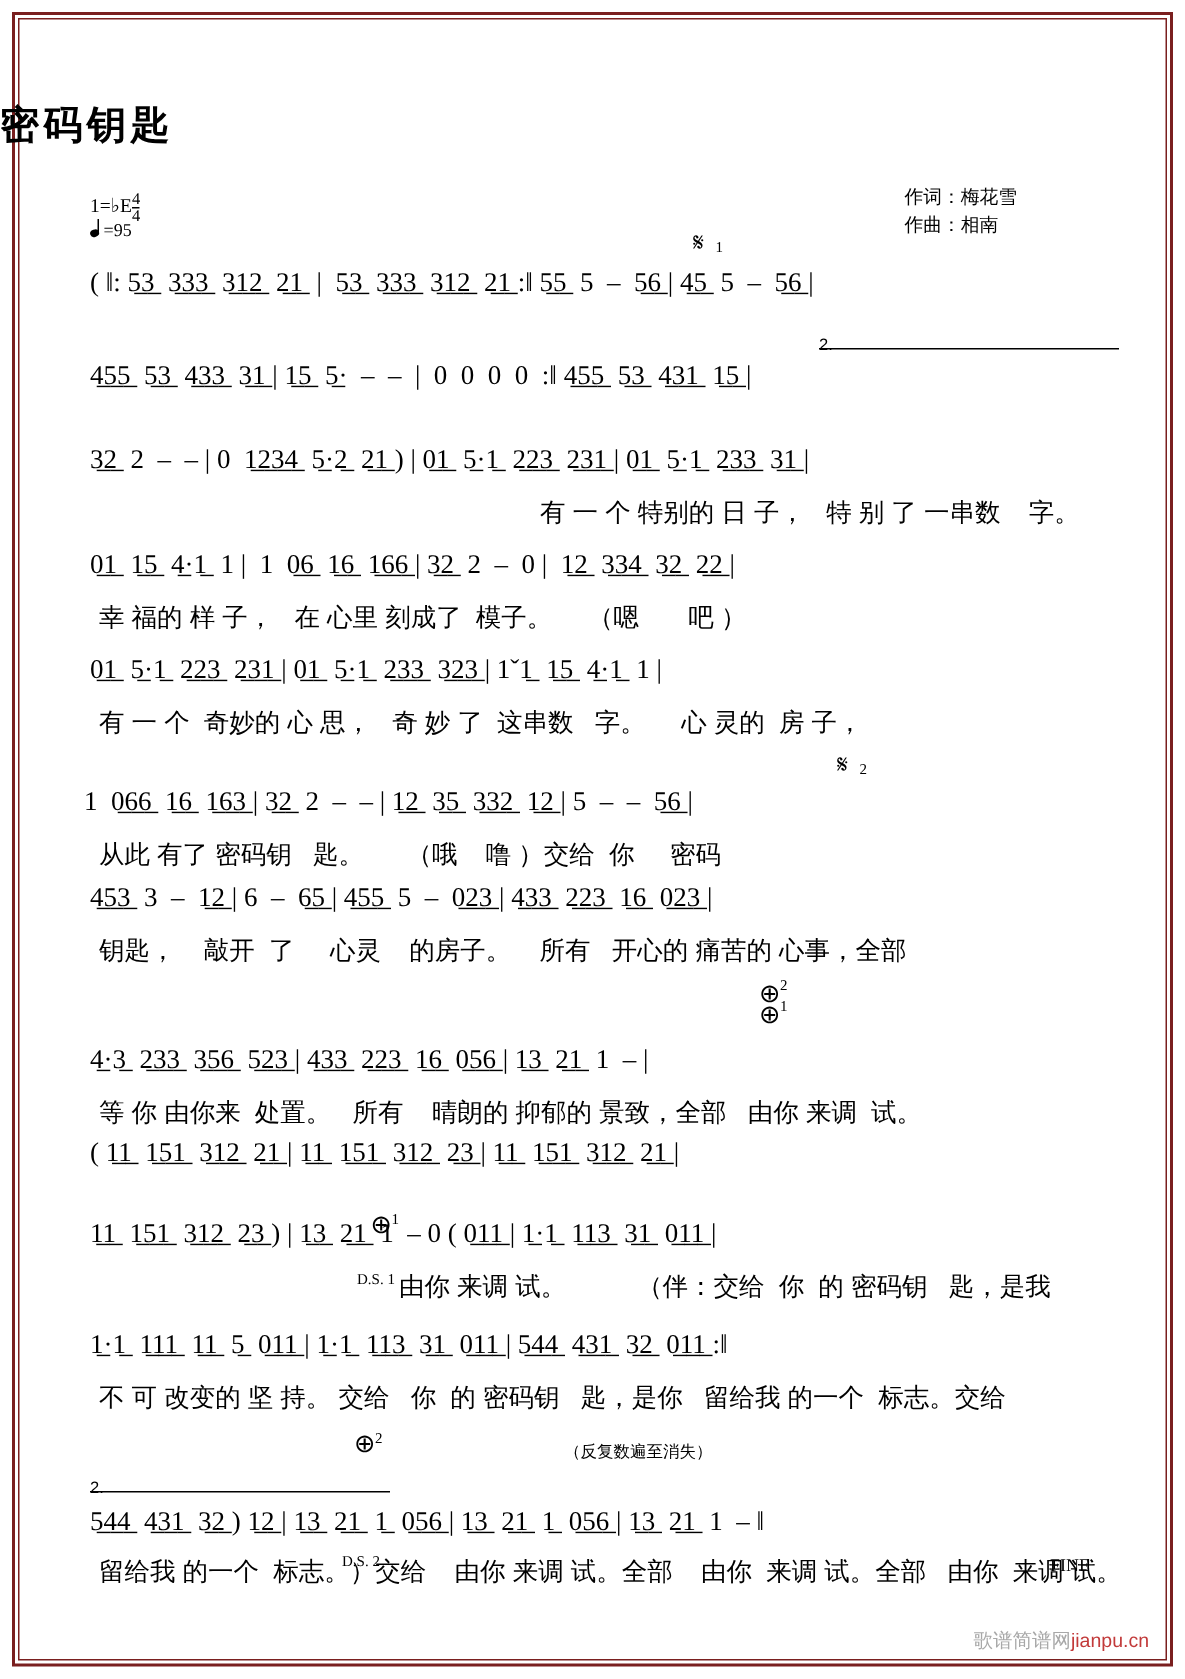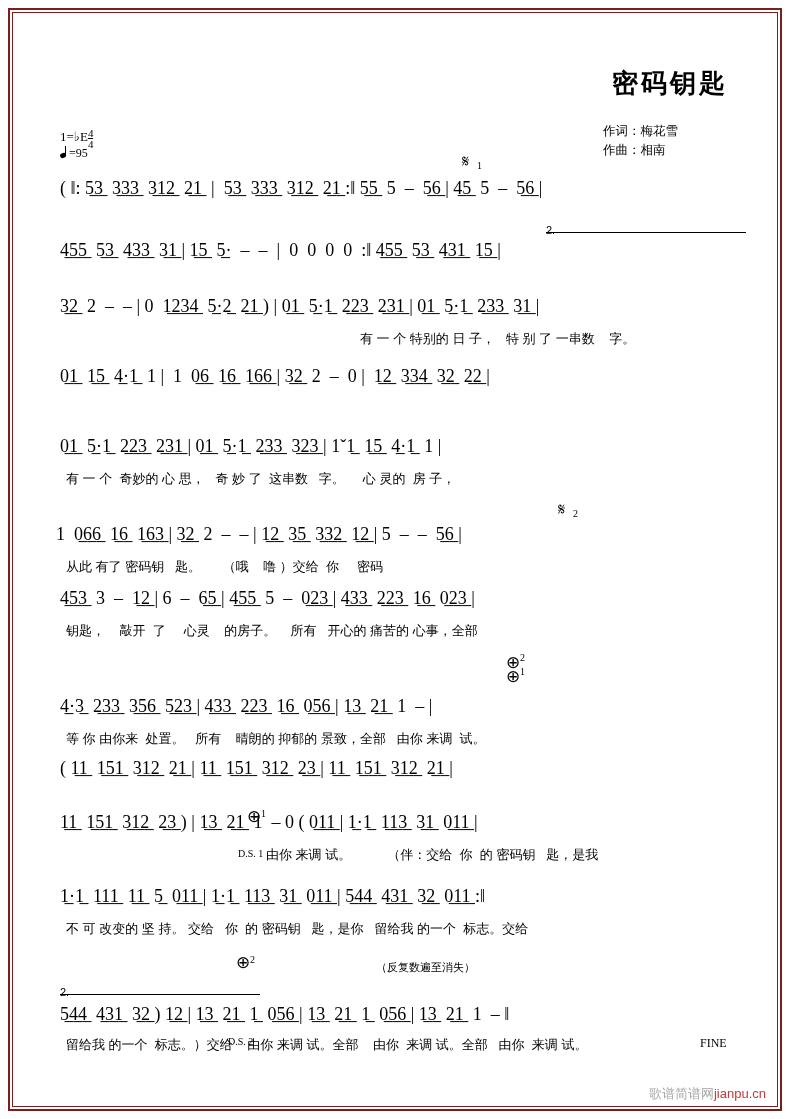--- a/index.html
+++ b/index.html
@@ -15,21 +15,21 @@
     position:absolute;left:8px;top:8px;width:774px;height:1103px;
     border:2px solid #7a1f1f;
     box-sizing:border-box;
   }
   .inner-frame{
     position:absolute;left:12px;top:12px;width:766px;height:1095px;
     border:1px solid #7a1f1f;
     box-sizing:border-box;
   }
   .title{
-    position:absolute;top:66px;left:0;width:728px;text-align:right;
+    position:absolute;top:66px;left:0;width:728px;text-align:left;
     font-size:26px;font-weight:bold;letter-spacing:3px;
     font-family:"Liberation Sans", sans-serif;
   }
   .credits{
     position:absolute;right:112px;top:122px;
     font-size:12.5px;line-height:19px;text-align:left;
     font-family:"Liberation Sans", sans-serif;
   }
   .keysig{
     position:absolute;left:60px;top:128px;
@@ -50,21 +50,21 @@
   .mus{
     position:absolute;
     font-family:"Liberation Serif", serif;
     font-size:18px;
     white-space:pre;
     letter-spacing:0px;
   }
   .lyr{
     position:absolute;
     font-family:"Liberation Sans", sans-serif;
-    font-size:13px;
+    font-size:17px;
     white-space:pre;
     letter-spacing:0px;
   }
   .watermark{
     position:absolute;right:24px;bottom:16px;
     font-size:13px;color:#a8a8a8;
     font-family:Liberation Sans, sans-serif;
   }
   .wm-red{color:#c23a3a;}
   .seg{position:absolute;font-size:17px;font-family:"Liberation Serif",serif;}
@@ -100,20 +100,21 @@
   <div class="ds" style="left:477px;top:160px;">1</div>
 
   <div class="mus" style="left:60px;top:240px;">4̲5̲5̲  5̲3̲  4̲3̲3̲  3̲1̲ | 1̲5̲  5̲·  –  –  |  0  0  0  0  :‖ 4̲5̲5̲  5̲3̲  4̲3̲1̲  1̲5̲ |</div>
   <div class="rep" style="left:546px;top:224px;">2.</div>
   <div class="lineh" style="left:546px;top:232px;width:200px;"></div>
 
   <div class="mus" style="left:60px;top:296px;">3̲2̲  2  –  – | 0  1̲2̲3̲4̲  5̲·2̲  2̲1̲ ) | 0̲1̲  5̲·1̲  2̲2̲3̲  2̲3̲1̲ | 0̲1̲  5̲·1̲  2̲3̲3̲  3̲1̲ |</div>
   <div class="lyr" style="left:360px;top:330px;">有 一 个 特别的 日 子，   特 别 了 一串数    字。</div>
 
   <div class="mus" style="left:60px;top:366px;text-align:center;">0̲1̲  1̲5̲  4̲·1̲  1 |  1  0̲6̲  1̲6̲  1̲6̲6̲ | 3̲2̲  2  –  0 |  1̲2̲  3̲3̲4̲  3̲2̲  2̲2̲ |</div>
+  <div class="lyr" style="left:66px;top:400px;">幸 福的 样 子，   在 心里 刻成了  模子。     （嗯       吧 ）</div>
 
   <div class="mus" style="left:60px;top:436px;">0̲1̲  5̲·1̲  2̲2̲3̲  2̲3̲1̲ | 0̲1̲  5̲·1̲  2̲3̲3̲  3̲2̲3̲ | 1ˇ1̲  1̲5̲  4̲·1̲  1 |</div>
   <div class="lyr" style="left:66px;top:470px;">有 一 个  奇妙的 心 思，   奇 妙 了  这串数   字。     心 灵的  房 子，</div>
 
   <div class="mus" style="left:56px;top:524px;">1  0̲6̲6̲  1̲6̲  1̲6̲3̲ | 3̲2̲  2  –  – | 1̲2̲  3̲5̲  3̲3̲2̲  1̲2̲ | 5  –  –  5̲6̲ |</div>
   <div class="lyr" style="left:66px;top:558px;text-align:right;">从此 有了 密码钥   匙。      （哦    噜 ）交给  你     密码</div>
   <div class="seg" style="left:558px;top:500px;">𝄋</div>
   <div class="ds" style="left:573px;top:508px;">2</div>
 
   <div class="mus" style="left:60px;top:588px;">4̲5̲3̲  3  –  1̲2̲ | 6  –  6̲5̲ | 4̲5̲5̲  5  –  0̲2̲3̲ | 4̲3̲3̲  2̲2̲3̲  1̲6̲  0̲2̲3̲ |</div>

